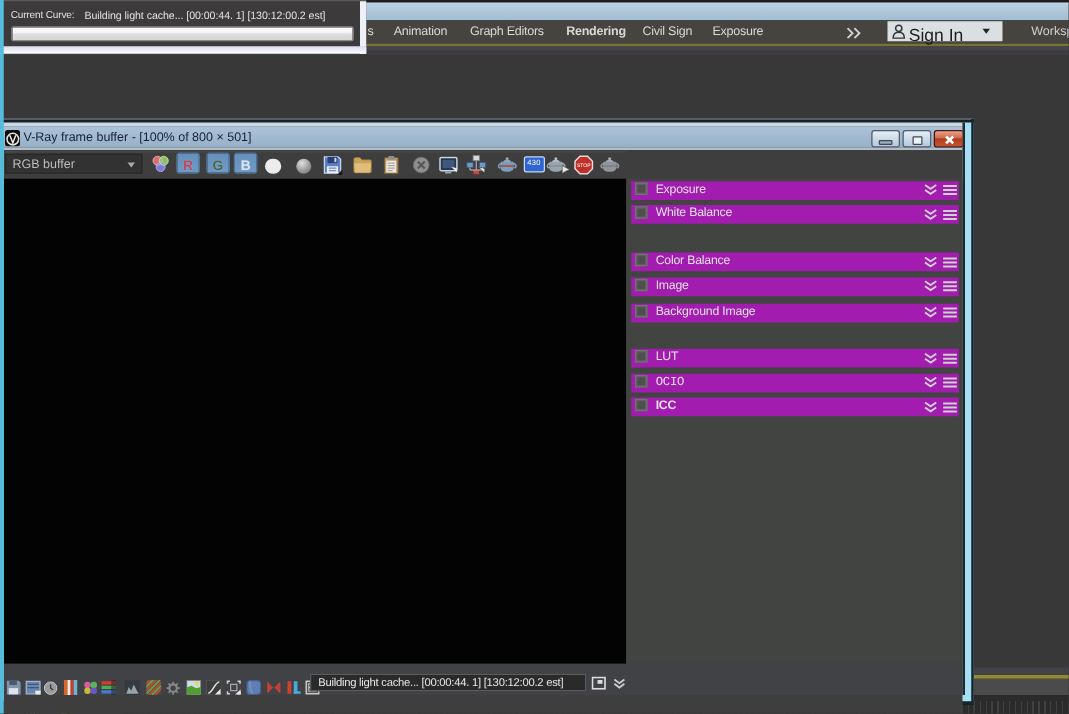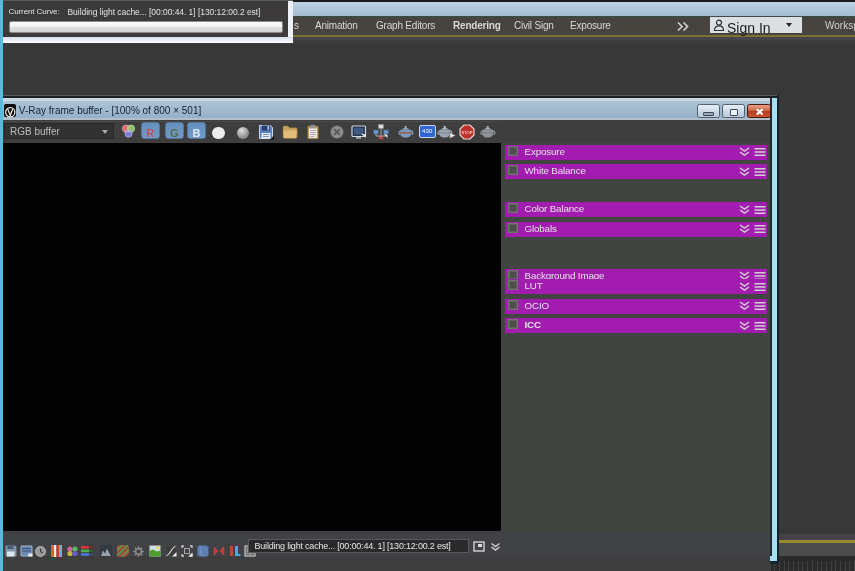--- a/index.html
+++ b/index.html
@@ -220,29 +220,29 @@
             <path d="M1 1 L5.5 4 L10 1 M1 5 L5.5 8 L10 5" fill="none" stroke="#d0d0d0" stroke-width="1.5"></path>
           </svg>
         <svg class="hb" width="12" height="10" viewBox="0 0 12 10">
             <path d="M0.5 1.8 H11.5 M0.5 5 H11.5 M0.5 8.2 H11.5" stroke="#d0d0d0" stroke-width="1.6"></path>
           </svg>
       </div>
       <div class="row" style="top:79.00px;">
         <span class="cb">
             <i></i>
           </span>
-          <span class="lb">Globals</span>
-        <svg class="ch" width="11" height="10" viewBox="0 0 11 10">
-            <path d="M1 1 L5.5 4 L10 1 M1 5 L5.5 8 L10 5" fill="none" stroke="#d0d0d0" stroke-width="1.5"></path>
-          </svg>
-        <svg class="hb" width="12" height="10" viewBox="0 0 12 10">
-            <path d="M0.5 1.8 H11.5 M0.5 5 H11.5 M0.5 8.2 H11.5" stroke="#d0d0d0" stroke-width="1.6"></path>
-          </svg>
-      </div>
-      <div class="row" style="top:126px;">
+          <span class="lb">Image</span>
+        <svg class="ch" width="11" height="10" viewBox="0 0 11 10">
+            <path d="M1 1 L5.5 4 L10 1 M1 5 L5.5 8 L10 5" fill="none" stroke="#d0d0d0" stroke-width="1.5"></path>
+          </svg>
+        <svg class="hb" width="12" height="10" viewBox="0 0 12 10">
+            <path d="M0.5 1.8 H11.5 M0.5 5 H11.5 M0.5 8.2 H11.5" stroke="#d0d0d0" stroke-width="1.6"></path>
+          </svg>
+      </div>
+      <div class="row" style="top:100px;">
         <span class="cb">
             <i></i>
           </span>
           <span class="lb">Background Image</span>
         <svg class="ch" width="11" height="10" viewBox="0 0 11 10">
             <path d="M1 1 L5.5 4 L10 1 M1 5 L5.5 8 L10 5" fill="none" stroke="#d0d0d0" stroke-width="1.5"></path>
           </svg>
         <svg class="hb" width="12" height="10" viewBox="0 0 12 10">
             <path d="M0.5 1.8 H11.5 M0.5 5 H11.5 M0.5 8.2 H11.5" stroke="#d0d0d0" stroke-width="1.6"></path>
           </svg>
@@ -252,21 +252,21 @@
             <i></i>
           </span>
           <span class="lb">LUT</span>
         <svg class="ch" width="11" height="10" viewBox="0 0 11 10">
             <path d="M1 1 L5.5 4 L10 1 M1 5 L5.5 8 L10 5" fill="none" stroke="#d0d0d0" stroke-width="1.5"></path>
           </svg>
         <svg class="hb" width="12" height="10" viewBox="0 0 12 10">
             <path d="M0.5 1.8 H11.5 M0.5 5 H11.5 M0.5 8.2 H11.5" stroke="#d0d0d0" stroke-width="1.6"></path>
           </svg>
       </div>
-      <div class="row" style="top:156.00px;">
+      <div class="row" style="top:156.00px;font-family:Liberation Mono, monospace;">
         <span class="cb">
             <i></i>
           </span>
           <span class="lb">OCIO</span>
         <svg class="ch" width="11" height="10" viewBox="0 0 11 10">
             <path d="M1 1 L5.5 4 L10 1 M1 5 L5.5 8 L10 5" fill="none" stroke="#d0d0d0" stroke-width="1.5"></path>
           </svg>
         <svg class="hb" width="12" height="10" viewBox="0 0 12 10">
             <path d="M0.5 1.8 H11.5 M0.5 5 H11.5 M0.5 8.2 H11.5" stroke="#d0d0d0" stroke-width="1.6"></path>
           </svg>

